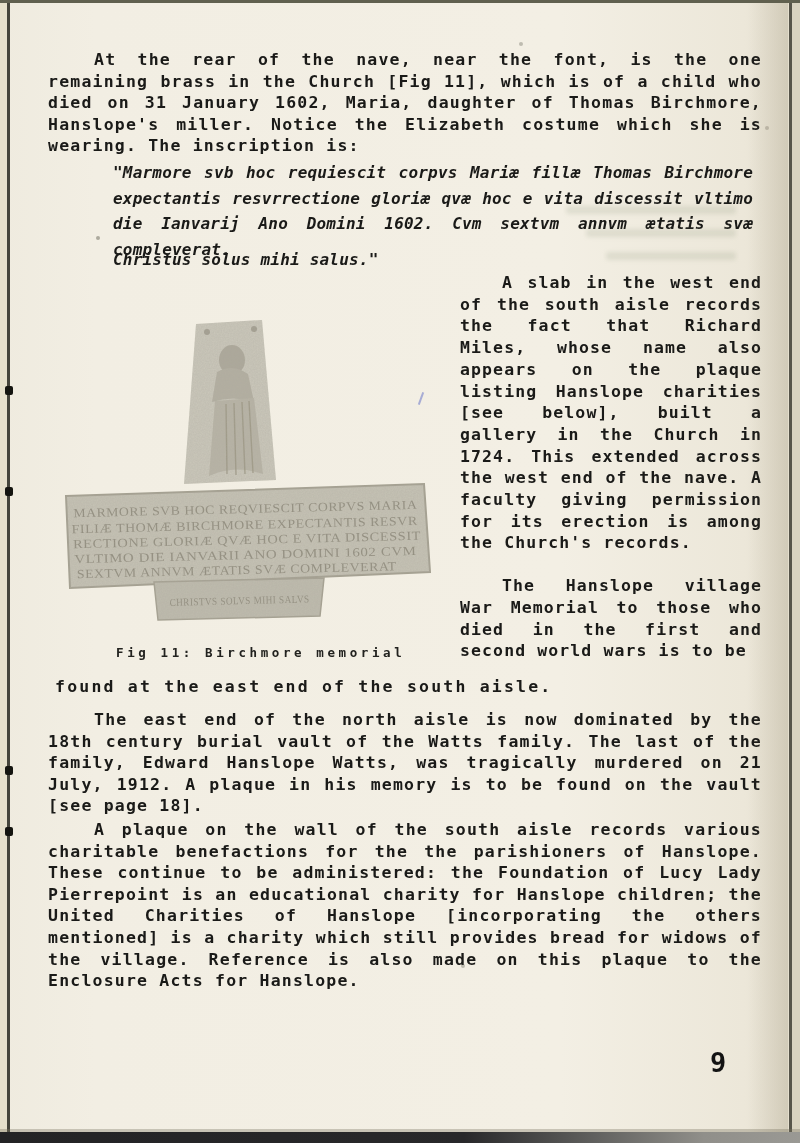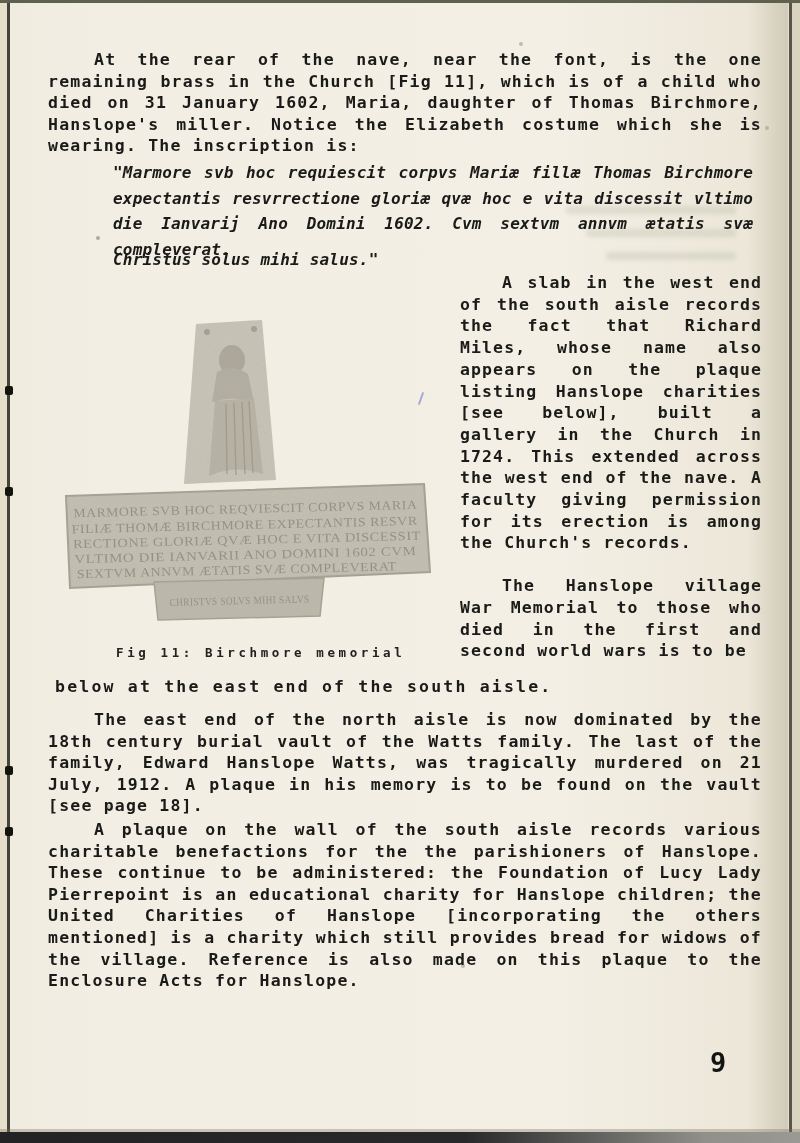--- a/index.html
+++ b/index.html
@@ -107,21 +107,21 @@
     <text x="112" y="296" font-size="10.5" textLength="140" lengthAdjust="spacingAndGlyphs">CHRISTVS SOLVS MIHI SALVS</text>
   </g>
 
   <g clip-path="url(#brassclip)">
     <rect x="0" y="0" width="394" height="324" filter="url(#grain)" opacity="0.45"></rect>
   </g>
 </svg>
 
 <p class="caption">Fig 11: Birchmore memorial</p>
 
-<p class="found">below at the east end of the south aisle.</p>
+<p class="found">found at the east end of the south aisle.</p>
 
 <p class="para indent" style="left:48px;top:709px;width:714px;">The east end of the north aisle is now dominated by the 18th century burial vault of the Watts family. The last of the family, Edward Hanslope Watts, was tragically murdered on 21 July, 1912. A plaque in his memory is to be found on the vault [see page 18].</p>
 
 <p class="para indent" style="left:48px;top:819px;width:714px;">A plaque on the wall of the south aisle records various charitable benefactions for the the parishioners of Hanslope. These continue to be administered: the Foundation of Lucy Lady Pierrepoint is an educational charity for Hanslope children; the United Charities of Hanslope [incorporating the others mentioned] is a charity which still provides bread for widows of the village. Reference is also made on this plaque to the Enclosure Acts for Hanslope.</p>
 
 <p class="pagenum">9</p>
 
 <div class="smudge" style="left:566px;top:206px;width:170px;height:8px;"></div>
 <div class="smudge" style="left:586px;top:229px;width:150px;height:8px;"></div>
 <div class="smudge" style="left:606px;top:252px;width:130px;height:8px;"></div>

